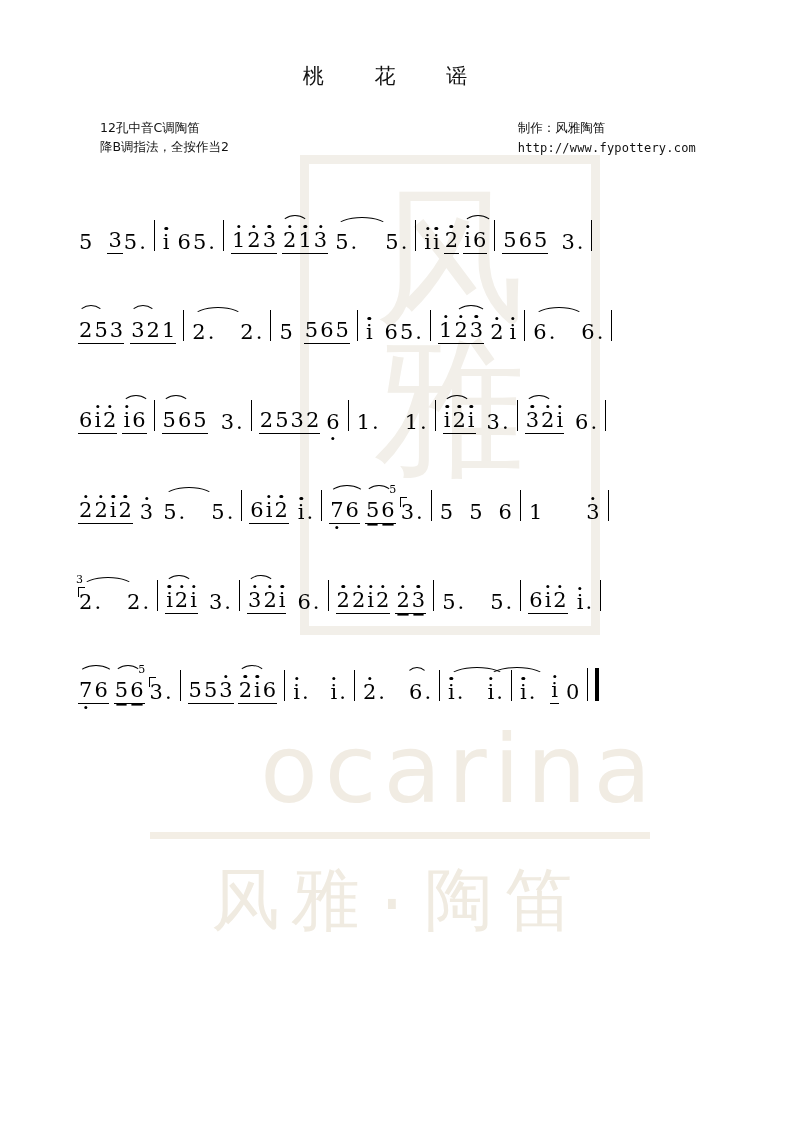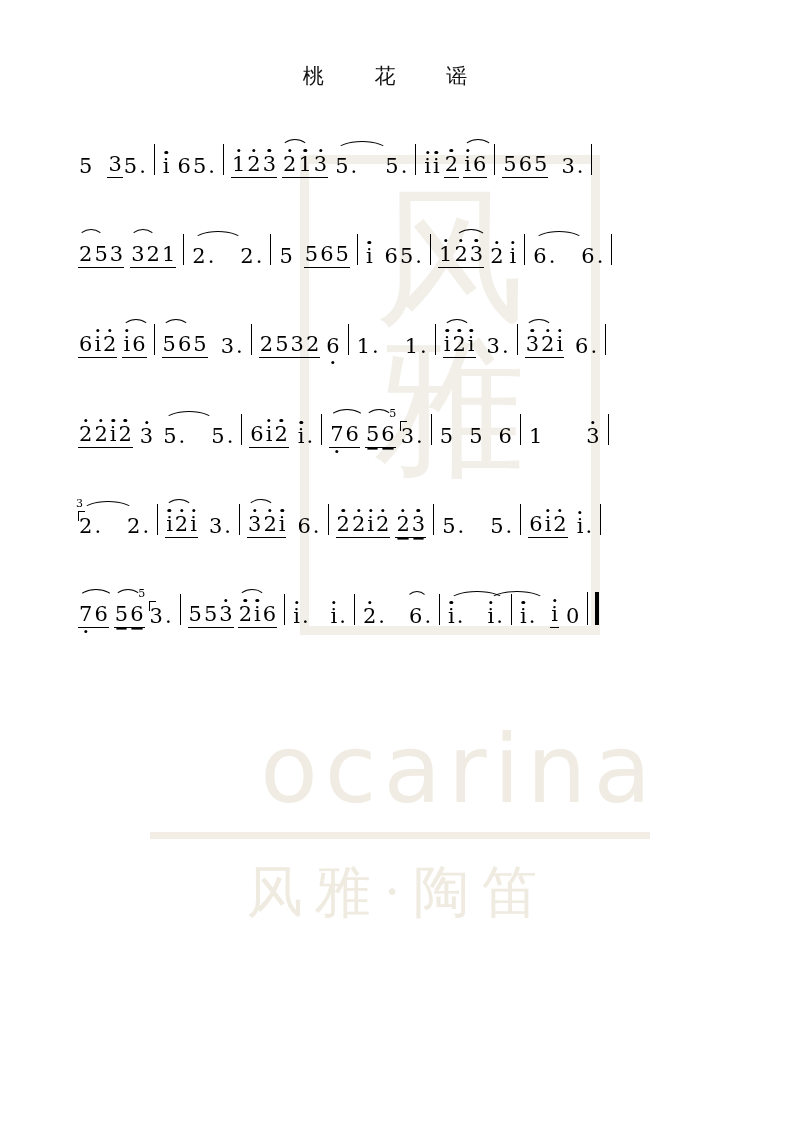--- a/index.html
+++ b/index.html
@@ -56,22 +56,22 @@
     height: 7px;
     background: #f3eee5;
     pointer-events: none;
   }
   .wm-cn {
     position: absolute;
     left: 138px;
     top: 855px;
     width: 520px;
     text-align: center;
-    font-family: Liberation Serif, serif;
-    font-size: 56px;
+    font-family: Liberation Mono, monospace;
+    font-size: 68px;
     letter-spacing: 12px;
     color: #f0ebe1;
     user-select: none;
     pointer-events: none;
   }
 
   .content { position: relative; z-index: 2; }
 
   .title {
     text-align: center;
@@ -211,20 +211,30 @@
     <span>雅</span>
   </div>
   <div class="wm-ocarina">ocarina</div>
   <div class="wm-rule"></div>
   <div class="wm-cn">风雅·陶笛</div>
 
   <div class="content">
 
     <div class="title">桃 花 谣</div>
 
+    <div class="meta">
+      <div class="meta-left">
+        <div>12孔中音C调陶笛</div>
+        <div>降B调指法，全按作当2</div>
+      </div>
+      <div class="meta-right">
+        <div class="maker">制作：风雅陶笛</div>
+        <div class="url">http://www.fypottery.com</div>
+      </div>
+    </div>
 
     <div class="score">
 
       <div class="staff-line">
         <div class="measures">
           <span class="measure">
             <span class="tok">5</span>
               <span class="sp" style="width:14px"></span>
             <span class="tok beam1">3</span>
               <span class="tok">5</span>

